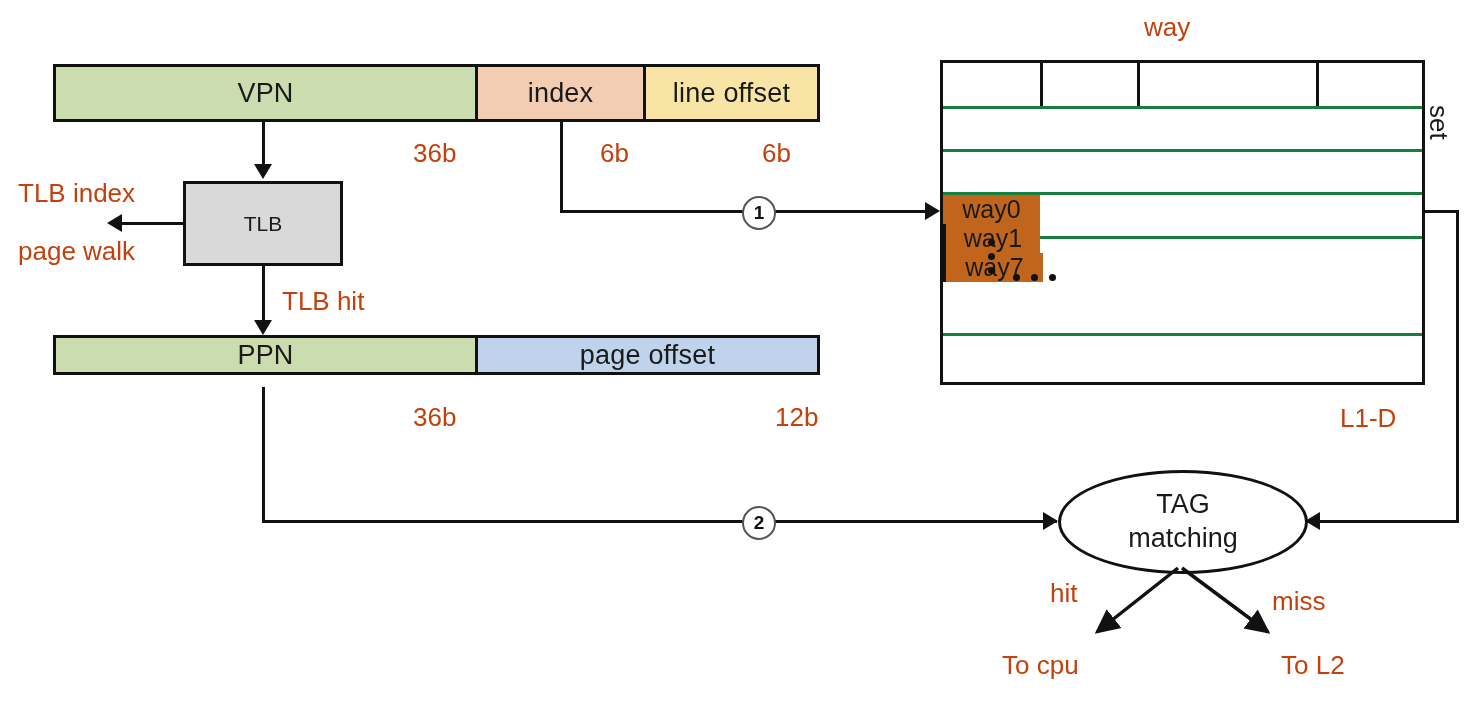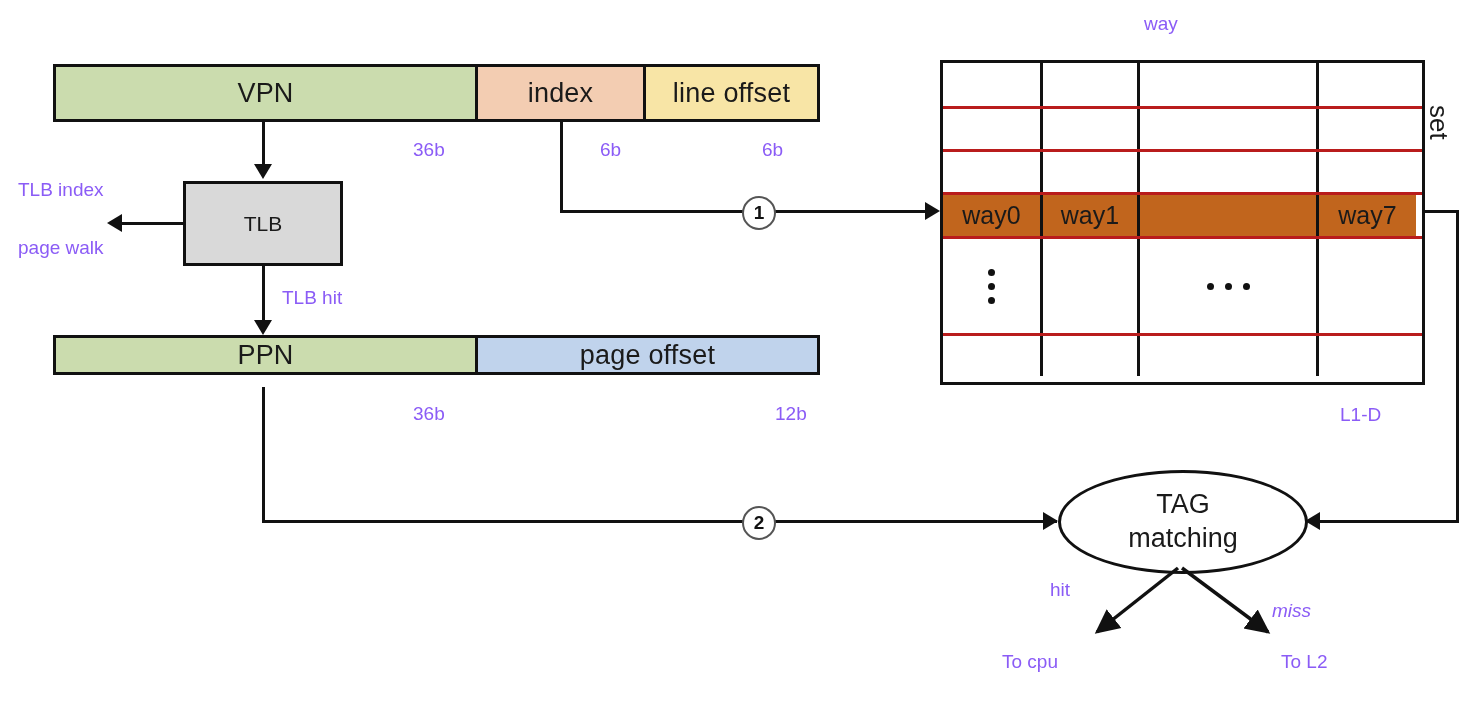--- a/index.html
+++ b/index.html
@@ -48,22 +48,22 @@
     background: #d9d9d9;
     display: flex;
     align-items: center;
     justify-content: center;
     font-size: 21px;
     color: #1a1a1a;
   }
   
   .lbl {
     position: absolute;
-    font-size: 19px;
-    color: #8b5cf6;
+    font-size: 26px;
+    color: #c2410c;
     white-space: nowrap;
     line-height: 1;
   }
   
   .hline {
     position: absolute;
     height: 0;
     border-top: 3px solid #111111;
   }
   .vline {
@@ -115,21 +115,22 @@
     background: #ffffff;
     display: flex;
     flex-direction: column;
   }
   .cache-row {
     box-sizing: border-box;
     display: flex;
     flex: 0 0 auto;
   }
   .cache-row + .cache-row {
-    border-top: 3px solid #b91c1c;
+    border-top: 3px solid #15803d;
+    flex-direction: column;
   }
   .cache-cell {
     box-sizing: border-box;
     display: flex;
     align-items: center;
     justify-content: center;
     font-size: 25px;
     color: #1a1a1a;
     position: relative;
   }
@@ -337,17 +338,17 @@
     <defs>
       <marker id="ah" markerWidth="8" markerHeight="8" refX="6.2" refY="4" orient="auto" markerUnits="strokeWidth">
         <path d="M0,0.6 L7,4 L0,7.4 z" fill="#111111"></path>
       </marker>
     </defs>
     <line x1="1178" y1="568" x2="1097" y2="632" stroke="#111111" stroke-width="3.5" marker-end="url(#ah)"></line>
     <line x1="1182" y1="568" x2="1268" y2="632" stroke="#111111" stroke-width="3.5" marker-end="url(#ah)"></line>
   </svg>
 
   <div class="lbl" style="left:1050px; top:580px;">hit</div>
-  <div class="lbl" style="left:1272px; top:601px;font-style:italic;">miss</div>
+  <div class="lbl" style="left:1272px; top:588px;">miss</div>
   <div class="lbl" style="left:1002px; top:652px;">To cpu</div>
   <div class="lbl" style="left:1281px; top:652px;">To L2</div>
 
 </div>
 
 </body></html>

